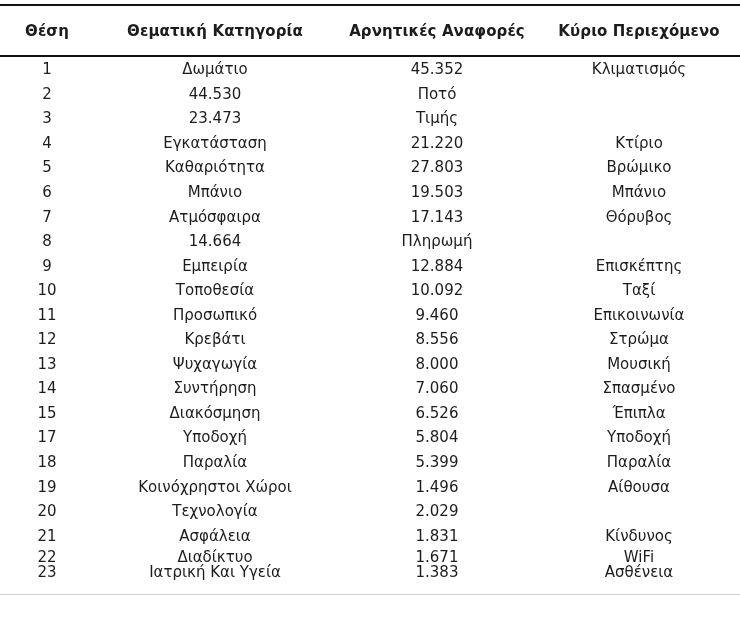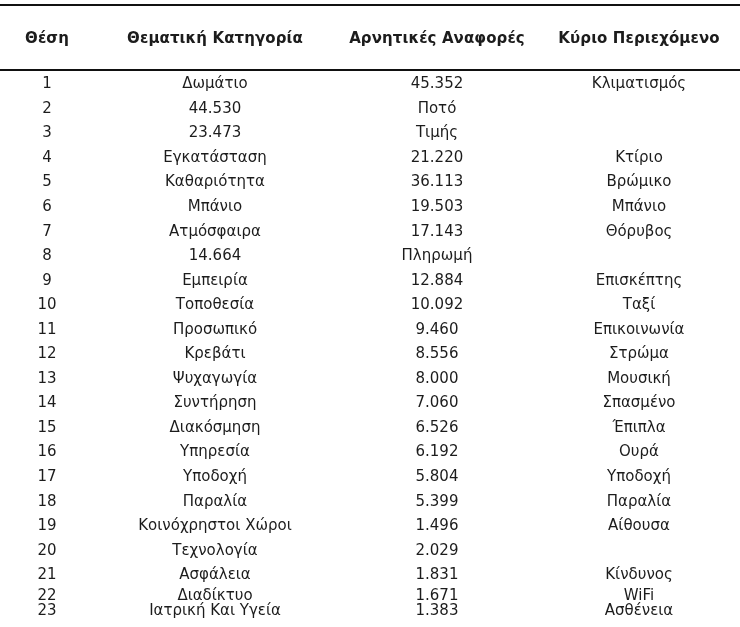--- a/index.html
+++ b/index.html
@@ -23,21 +23,21 @@
   }
   .rule.top { margin-top: 4px; }
   .rule.faint {
     height: 1px;
     background: #ccd1da;
     margin-top: 16px;
   }
   .thead {
     display: grid;
     grid-template-columns: 94px 242px 202px 202px;
-    height: 63px;
+    height: 49px;
     align-items: center;
   }
   .thead .hcell {
     text-align: center;
     font-weight: bold;
     font-size: 15px;
     letter-spacing: 0.1px;
     white-space: nowrap;
   }
   .tbody { display: block; }
@@ -89,21 +89,21 @@
   </div>
       <div class="row">
     <div class="cell">4</div>
     <div class="cell">Εγκατάσταση</div>
     <div class="cell">21.220</div>
     <div class="cell">Κτίριο</div>
   </div>
       <div class="row">
     <div class="cell">5</div>
     <div class="cell">Καθαριότητα</div>
-    <div class="cell">36.113</div>
+    <div class="cell">27.803</div>
     <div class="cell">Βρώμικο</div>
   </div>
       <div class="row">
     <div class="cell">6</div>
     <div class="cell">Μπάνιο</div>
     <div class="cell">19.503</div>
     <div class="cell">Μπάνιο</div>
   </div>
       <div class="row">
     <div class="cell">7</div>
@@ -150,26 +150,20 @@
     <div class="cell">14</div>
     <div class="cell">Συντήρηση</div>
     <div class="cell">7.060</div>
     <div class="cell">Σπασμένο</div>
   </div>
       <div class="row">
     <div class="cell">15</div>
     <div class="cell">Διακόσμηση</div>
     <div class="cell">6.526</div>
     <div class="cell">Έπιπλα</div>
-  </div>
-      <div class="row">
-    <div class="cell">16</div>
-    <div class="cell">Υπηρεσία</div>
-    <div class="cell">6.192</div>
-    <div class="cell">Ουρά</div>
   </div>
       <div class="row">
     <div class="cell">17</div>
     <div class="cell">Υποδοχή</div>
     <div class="cell">5.804</div>
     <div class="cell">Υποδοχή</div>
   </div>
       <div class="row">
     <div class="cell">18</div>
     <div class="cell">Παραλία</div>

